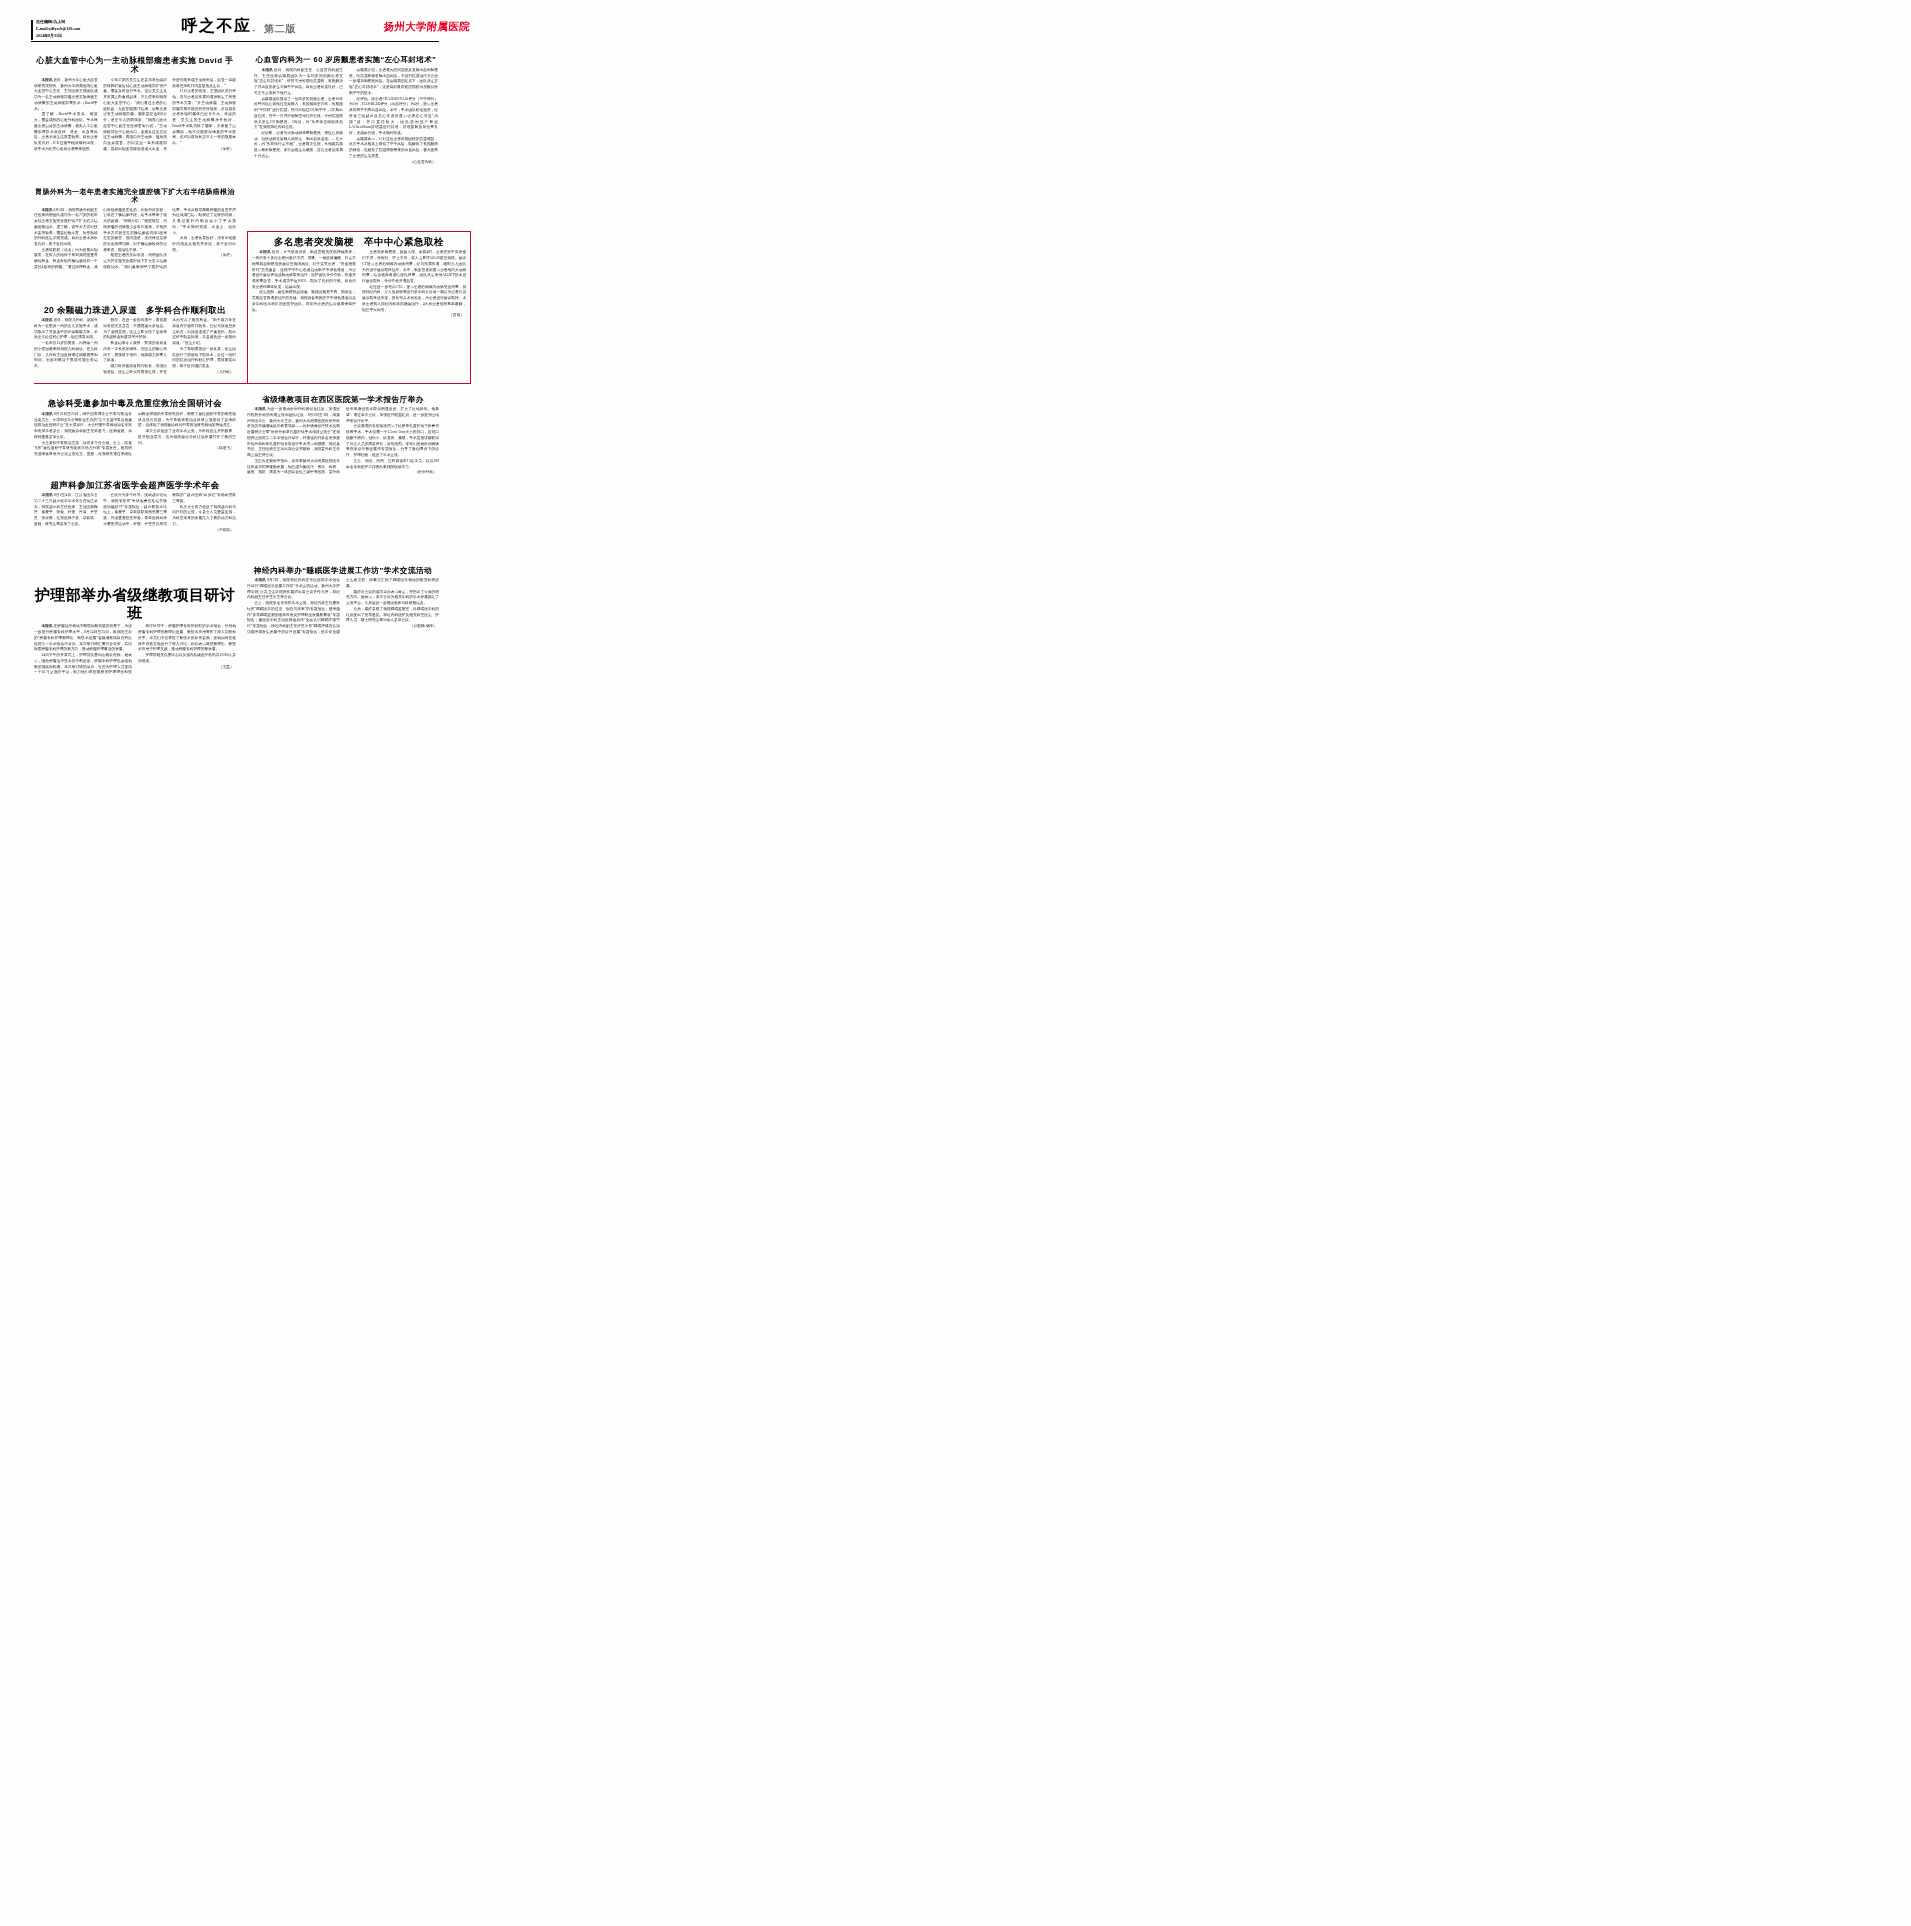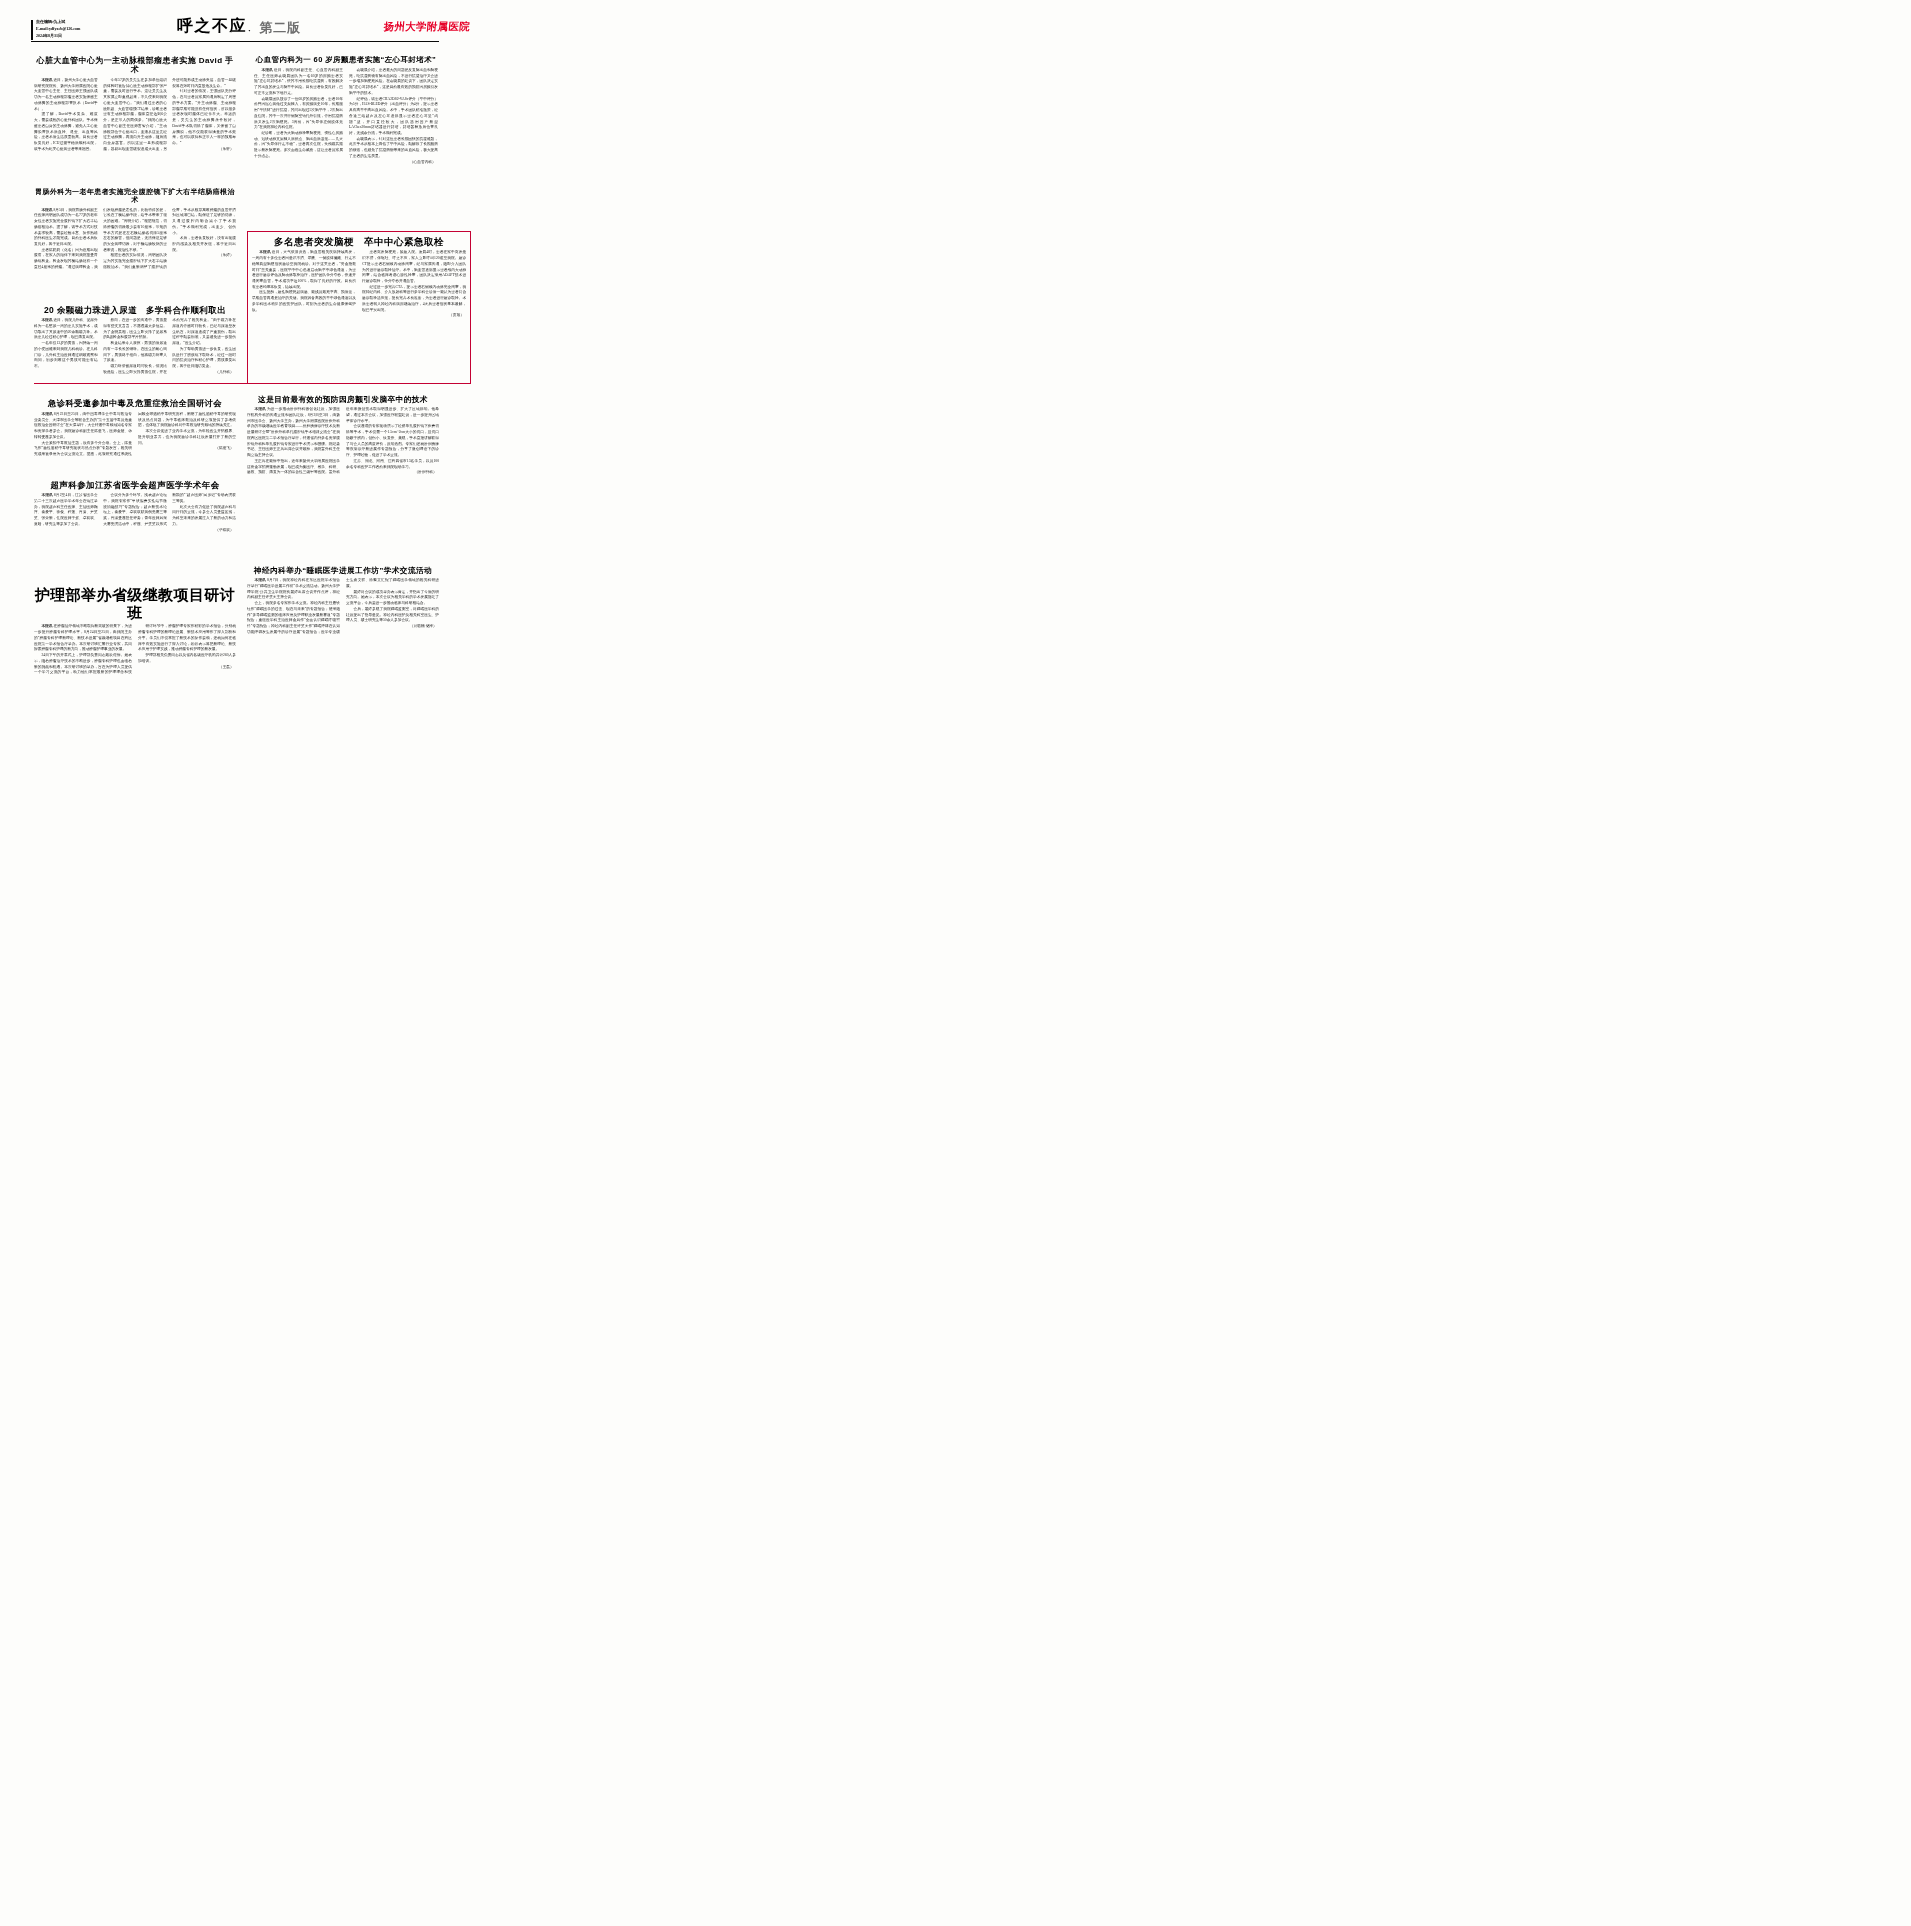--- a/index.html
+++ b/index.html
@@ -13,21 +13,21 @@
   .hdr-bar{left:31px;top:19.6px;width:1.9px;height:20.4px;background:#0a0a0a;}
   .hdr-info{left:36px;top:19px;width:92px;font-size:4px;font-weight:bold;line-height:1.72;color:#0a0a0a;}
   .masthead{left:0;top:16px;width:478px;text-align:center;}
   .masthead .title{
     font-family:"Liberation Sans","DejaVu Sans",sans-serif;
     font-size:16px;font-weight:900;letter-spacing:1.5px;color:#000;vertical-align:bottom;
   }
   .masthead .dot{font-size:8.5px;font-weight:900;color:#222;vertical-align:3.1px;padding:0 0.8px;}
   .masthead .edition{
     font-family:Liberation Sans, sans-serif;
-    font-size:13px;font-weight:700;color:#6e6e6e;vertical-align:3.9px;letter-spacing:0.8px;padding-left:8px;
+    font-size:10px;font-weight:700;color:#6e6e6e;vertical-align:3.9px;letter-spacing:0.8px;padding-left:8px;
   }
   .logo{
     right:7.7px;top:20px;width:100px;text-align:right;
     font-family:"Liberation Sans","DejaVu Sans",sans-serif;
     font-size:10.4px;font-weight:900;color:#e60028;
     transform:skewX(-5deg);letter-spacing:0.4px;
   }
   .hdr-rule{left:31px;top:41px;width:408px;height:1.2px;background:#0a0a0a;}
   
   .article{position:absolute;overflow:hidden;}
@@ -153,21 +153,21 @@
   <div class="body cols2" style="height:65px;">
       <p class="para"><b>本报讯</b> 在肿瘤治疗领域不断取得新突破的背景下，为进一步提升肿瘤专科护理水平，8月24日至25日，由我院主办的“肿瘤专科护理新理论、新技术进展”省级继教项目在西区医院第一学术报告厅举办。本次研讨班汇聚行业专家，共同探索肿瘤专科护理的新方向，推动肿瘤护理事业的发展。</p>
       <p class="para">24日下午的开幕式上，护理部负责同志致欢迎辞。她表示，随着肿瘤治疗技术的不断进步，肿瘤专科护理也面临着新的挑战和机遇。本次研讨班的举办，旨在为护理人员提供一个学习交流的平台，助力他们掌握最新的护理理念和技术，更好地服务于肿瘤患者。</p>
       <p class="para">研讨环节中，肿瘤护理专家作精彩的学术报告，分别就肿瘤专科护理的新理论进展、新技术应用等作了深入剖析和分享。学员们不仅掌握了新技术的操作要领，还就如何在临床中有效实施进行了深入讨论，纷纷表示将把新理论、新技术应用于护理实践，推动肿瘤专科护理的新发展。</p>
       <p class="para">护理部相关负责同志以及省内各级医疗机构共计260人参加培训。</p>
       <p class="para byline">（王磊）</p>
     </div>
 </section>
 
 <section class="article" style="left:247px;top:395px;width:192px;height:168px;">
-  <h2 class="hl" style="font-size:7.7px;">这是目前最有效的预防因房颤引发脑卒中的技术</h2>
+  <h2 class="hl" style="font-size:7.7px;">省级继教项目在西区医院第一学术报告厅举办</h2>
   <div class="body cols2" style="height:146px;">
       <p class="para"><b>本报讯</b> 为进一步推动肝胆外科微创化建设，加强医疗机构外科的沟通交流和团队建设，8月2日至3日，由扬州市医学会、扬州大学主办，扬州大学附属医院肝胆外科承办的市级继续医学教育项目——肝胆胰脾诊疗技术及新进展研讨会暨“肝胆外科单孔腹腔镜手术培训交流会”在我院西区医院第二学术报告厅举行，特邀省内外多名资深腹腔镜外科和单孔腹腔镜专家进行手术演示和授课。院纪委书记、主任医师王正兵出席会议并致辞，我院普外科主任陶立德主持会议。</p>
       <p class="para">王正兵在致辞中指出，近年来扬州大学附属医院医学这块金字招牌蓬勃发展，现已成为集医疗、教学、科研、急救、预防、康复为一体的综合性三级甲等医院。普外科近年来微创技术取得明显进步、扩大了区域影响。他希望，通过本次会议，加强医疗联盟建设，进一步提升区域整体诊疗水平。</p>
       <p class="para">会议邀请的专家现场演示了经脐单孔腹腔镜下胆囊切除等手术，手术仅需一个1.5cm~2cm大小的切口，且切口隐蔽于脐内，创伤小、恢复快、美观，手术直播讲解获得了与会人员的高度评价，反响热烈。专家们还就肝胆胰脾等疾病诊疗新进展作专题报告，分享了微创理念下的诊疗、护理经验，促进了学术交流。</p>
       <p class="para">江苏、湖北、河南、江西四省市13名学员，以及100余名专科医护工作者前来我院现场学习。</p>
       <p class="para byline">（肝胆外科）</p>
     </div>
 </section>
 
 <section class="article" style="left:247px;top:566px;width:192px;height:109px;">

